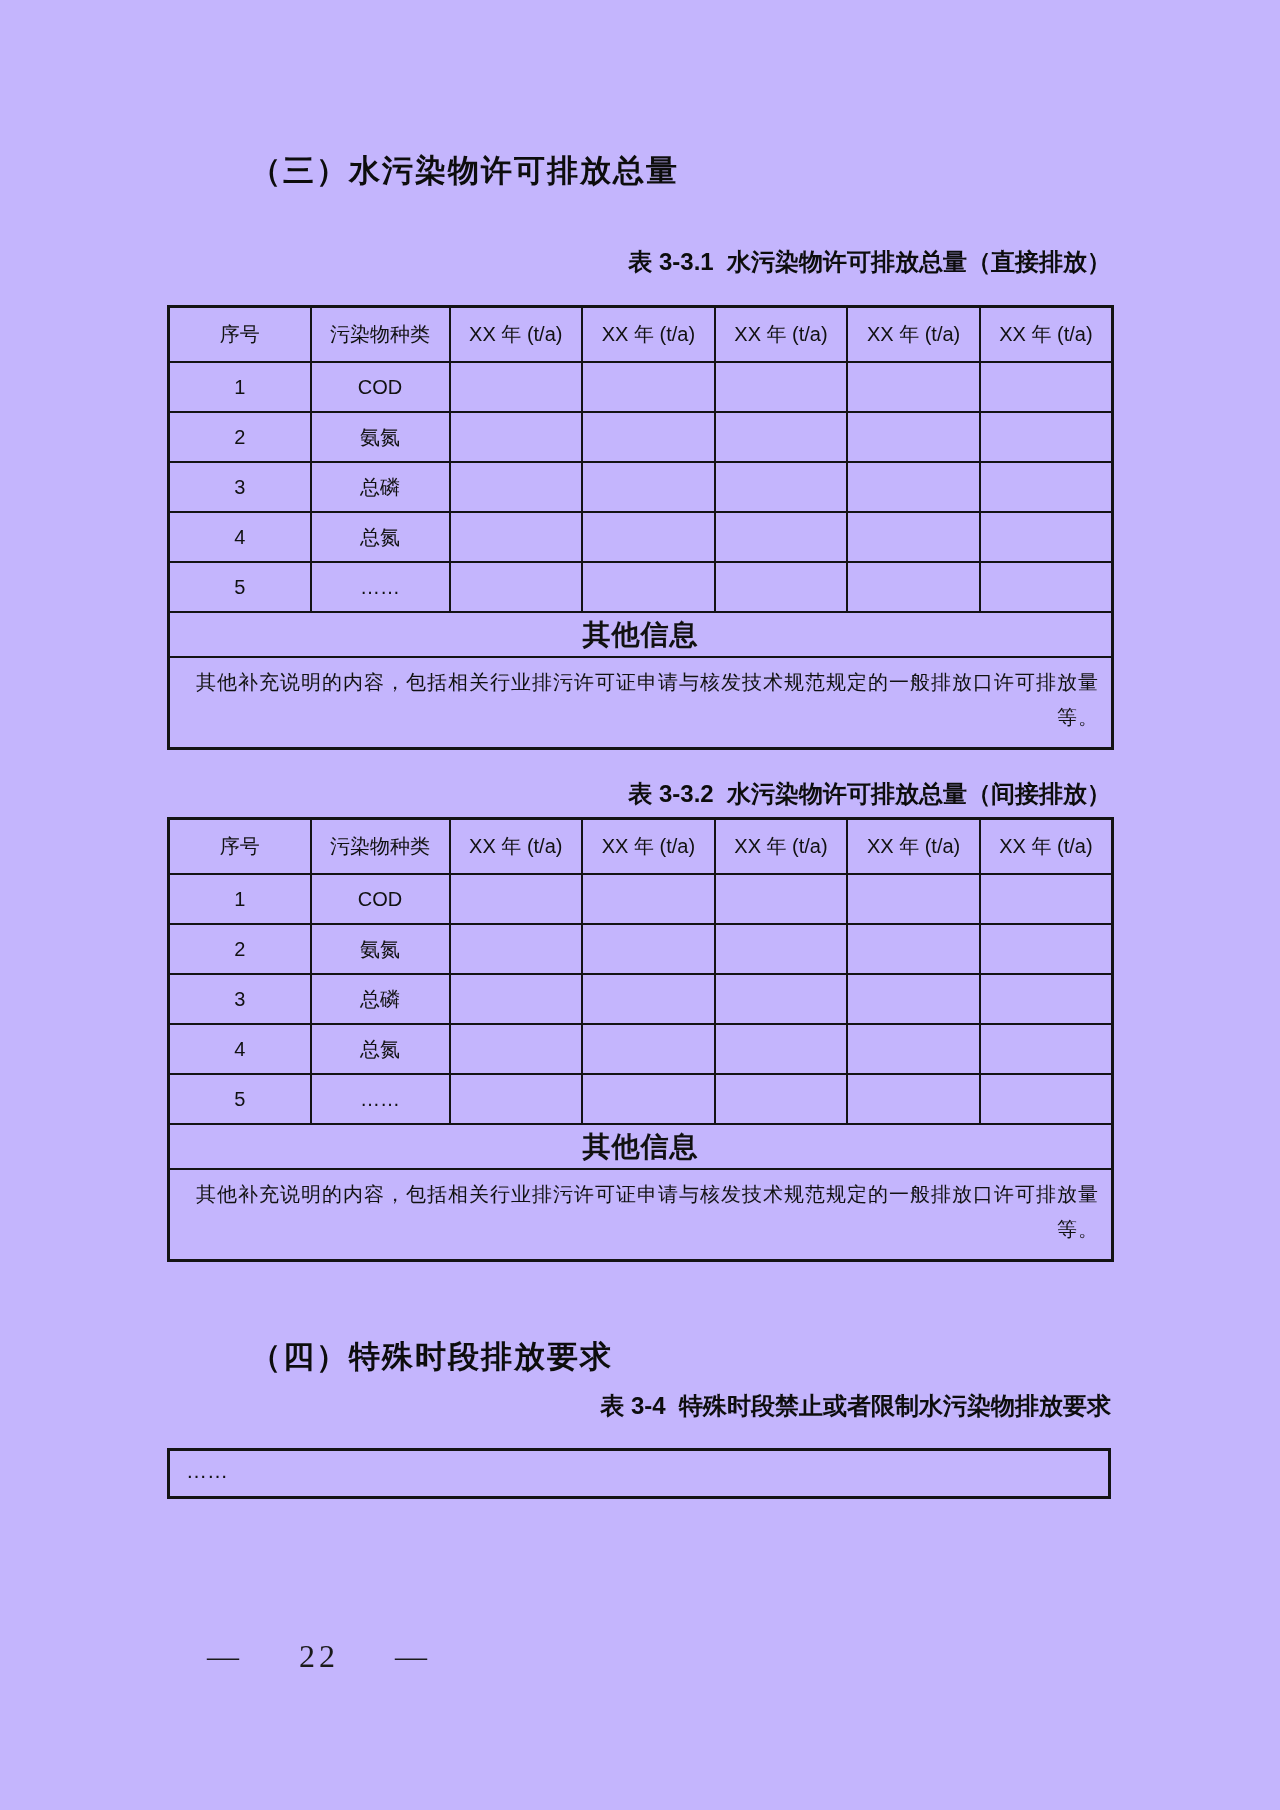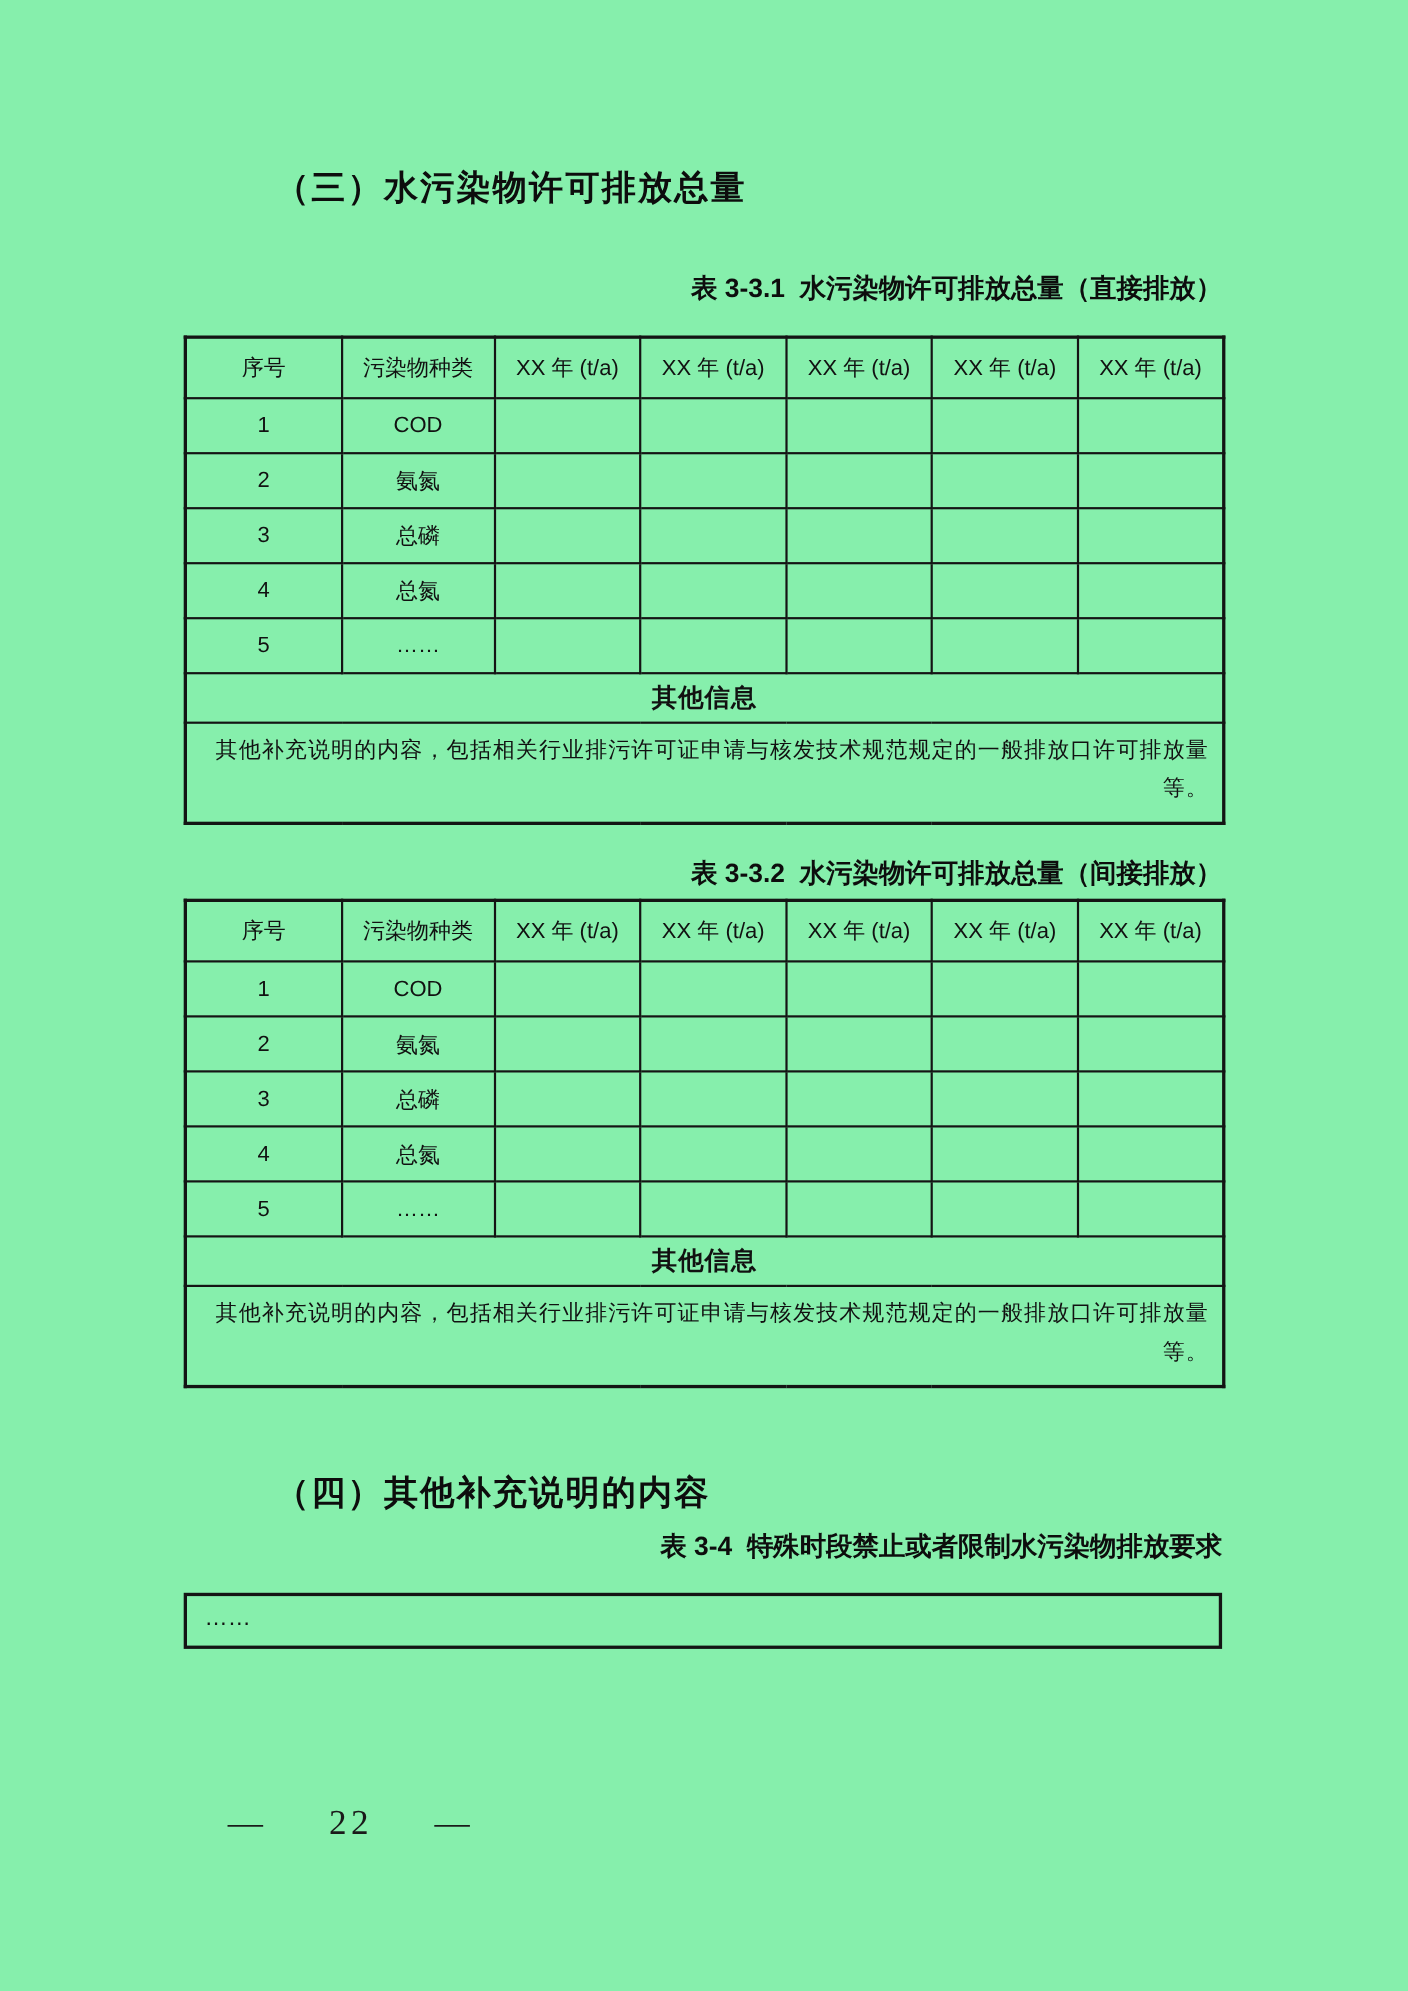--- a/index.html
+++ b/index.html
@@ -4,21 +4,21 @@
 <style>
   html, body {
     margin: 0;
     padding: 0;
     background: #ffffff;
   }
   .page {
     position: relative;
     width: 1280px;
     height: 1810px;
-    background: #86efac;
+    background: #c4b5fd;
     color: #111111;
     font-family: "Liberation Sans", "DejaVu Sans", sans-serif;
     overflow: hidden;
   }
   .sec-heading {
     position: absolute;
     left: 250px;
     margin: 0;
     font-size: 31px;
     font-weight: 700;
@@ -60,21 +60,21 @@
     text-align: center;
     vertical-align: middle;
     font-weight: 400;
     font-size: 20px;
     padding: 0;
     overflow: hidden;
     color: #111111;
   }
   .ptable tr.head-row th  { height: 53px; font-size: 20px; }
   .ptable tr.data-row td  { height: 48px; }
-  .ptable tr.info-row td  { height: 43px; font-weight: 700; font-size: 23px; letter-spacing: 1px; }
+  .ptable tr.info-row td  { height: 43px; font-weight: 700; font-size: 28px; letter-spacing: 1px; }
   .ptable tr.note-row td  {
     text-align: right;
     font-size: 20px;
     line-height: 1.75;
     padding: 7px 12px 12px 12px;
     letter-spacing: 1px;
   }
 
   .placeholder-box {
     position: absolute;
@@ -258,21 +258,21 @@
       </tr>
       <tr class="info-row">
         <td colspan="7">其他信息</td>
       </tr>
       <tr class="note-row">
         <td colspan="7">其他补充说明的内容，包括相关行业排污许可证申请与核发技术规范规定的一般排放口许可排放量等。</td>
       </tr>
     </tbody>
   </table>
 
-  <h2 class="sec-heading sec4">（四）其他补充说明的内容</h2>
+  <h2 class="sec-heading sec4">（四）特殊时段排放要求</h2>
 
   <div class="tbl-title t34">表 3-4  特殊时段禁止或者限制水污染物排放要求</div>
 
   <div class="placeholder-box">
     <span>……</span>
   </div>
 
   <div class="page-number">—  22  —</div>
 
 </div>

